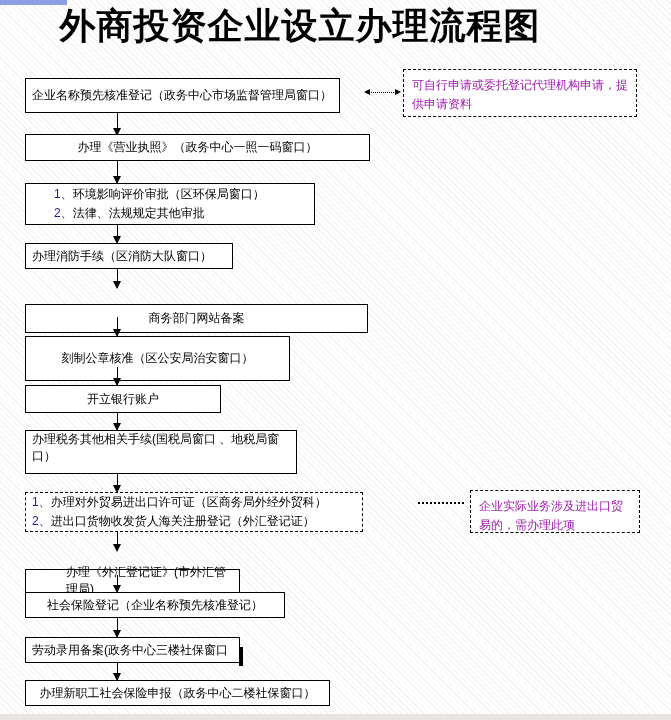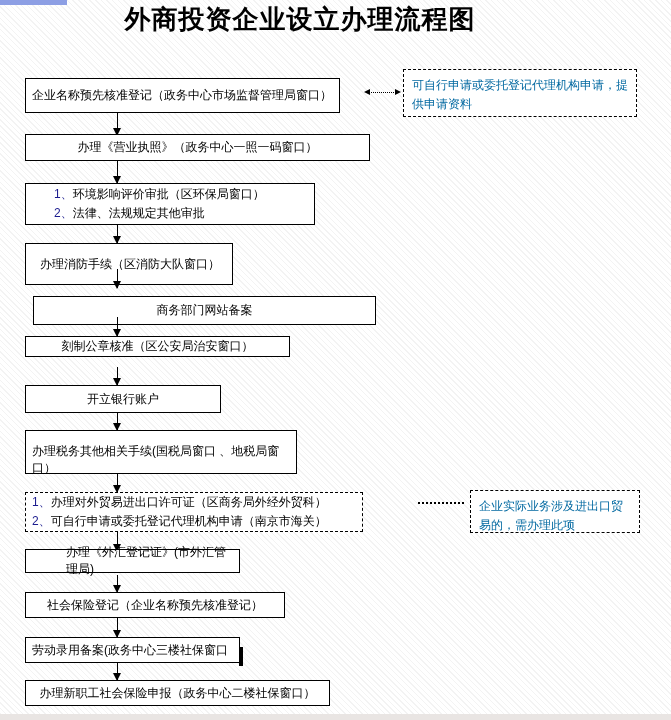--- a/index.html
+++ b/index.html
@@ -6,36 +6,36 @@
   body{font-family:"Liberation Sans","DejaVu Sans",sans-serif;}
   .page{
     position:relative;width:671px;height:720px;overflow:hidden;
     background-color:#ffffff;
     background-image:repeating-linear-gradient(45deg,#f3f3f3 0,#f3f3f3 1px,transparent 1px,transparent 4px);
   }
   .top-bar{position:absolute;left:0;top:0;width:67px;height:5px;background:var(--top_bar,#8d9fe4);}
   .bottom-bar{position:absolute;left:0;top:714px;width:671px;height:6px;background:var(--bottom_bar,#e9e5e3);}
   .title{
     position:absolute;left:0;top:2px;width:600px;text-align:center;
-    font-size:26px;font-weight:bold;color:#000;letter-spacing:1px;
+    font-size:36px;font-weight:bold;color:#000;letter-spacing:1px;
   }
   .box{
     position:absolute;box-sizing:border-box;border:1px solid #000;background:#fff;
     font-size:12px;color:#000;display:flex;align-items:center;
   }
   .box.left{padding-left:6px;padding-right:4px;}
   .box.center{justify-content:center;text-align:center;padding:8px 4px;}
-  .box.topalign{align-items:flex-start;padding-top:12px;}
+  .box.topalign{align-items:flex-start;padding-top:0;}
   .box.dashed{border-style:dashed;}
   .box.lines{flex-direction:column;align-items:flex-start;justify-content:center;padding-left:6px;}
   .box .line{line-height:19px;white-space:nowrap;}
   .num{color:var(--number_accent,#1b1b8e);}
   .note{
     position:absolute;box-sizing:border-box;border:1px dashed #000;background:#fff;
-    font-size:12px;line-height:19px;color:#0369a1;padding:6px 8px;
+    font-size:12px;line-height:19px;color:#a21caf;padding:6px 8px;
   }
   .varrow{position:absolute;left:117px;width:1px;background:#000;}
   .varrow::after{
     content:"";position:absolute;left:-4px;bottom:-1px;width:0;height:0;
     border-left:4px solid transparent;border-right:4px solid transparent;border-top:8px solid #000;
   }
   .ddarrow{position:absolute;height:9px;}
   .ddarrow .shaft{position:absolute;top:4px;left:5px;right:5px;border-top:1px dotted #000;}
   .ddarrow .head-l{position:absolute;left:0;top:1px;width:0;height:0;
     border-top:3px solid transparent;border-bottom:3px solid transparent;border-right:6px solid #000;}
@@ -79,33 +79,33 @@
     <div class="line">
       <span class="num">1、</span><span>环境影响评价审批（区环保局窗口）</span>
     </div>
     <div class="line">
       <span class="num">2、</span><span>法律、法规规定其他审批</span>
     </div>
   </div>
 
   <div class="varrow" style="top:225px;height:18px;"></div>
 
-  <div class="box left" style="left:25px;top:243px;width:208px;height:42px;justify-content:center;">
+  <div class="box left" style="left:25px;top:243px;width:208px;height:26px;">
     <span>办理消防手续（区消防大队窗口）</span>
   </div>
 
   <div class="varrow" style="top:269px;height:19px;"></div>
 
-  <div class="box center" style="left:25px;top:296px;width:343px;height:29px;margin-left:8px;">
+  <div class="box center" style="left:25px;top:304px;width:343px;height:29px;">
     <span>商务部门网站备案</span>
   </div>
 
   <div class="varrow" style="top:317px;height:19px;"></div>
 
-  <div class="box center" style="left:25px;top:336px;width:265px;height:21px;">
+  <div class="box center" style="left:25px;top:336px;width:265px;height:45px;">
     <span>刻制公章核准（区公安局治安窗口）</span>
   </div>
 
   <div class="varrow" style="top:367px;height:18px;"></div>
 
   <div class="box center" style="left:25px;top:385px;width:196px;height:28px;">
     <span>开立银行账户</span>
   </div>
 
   <div class="varrow" style="top:413px;height:17px;"></div>
@@ -114,33 +114,33 @@
     <span>办理税务其他相关手续(国税局窗口 、地税局窗口）</span>
   </div>
 
   <div class="varrow" style="top:474px;height:18px;"></div>
 
   <div class="box dashed lines" style="left:25px;top:492px;width:338px;height:40px;">
     <div class="line">
       <span class="num">1、</span><span>办理对外贸易进出口许可证（区商务局外经外贸科）</span>
     </div>
     <div class="line">
-      <span class="num">2、</span><span>可自行申请或委托登记代理机构申请（南京市海关）</span>
+      <span class="num">2、</span><span>进出口货物收发货人海关注册登记（外汇登记证）</span>
     </div>
   </div>
 
   <div class="dotline" style="left:418px;top:502px;width:46px;"></div>
 
   <div class="note" style="left:470px;top:490px;width:170px;height:43px;">
     <span>企业实际业务涉及进出口贸易的，需办理此项</span>
   </div>
 
   <div class="varrow" style="top:532px;height:19px;"></div>
 
-  <div class="box left" style="left:25px;top:549px;width:215px;height:24px;padding-left:40px;">
+  <div class="box left" style="left:25px;top:569px;width:215px;height:24px;padding-left:40px;">
     <span>办理《外汇登记证》(市外汇管理局)</span>
   </div>
 
   <div class="varrow" style="top:575px;height:17px;"></div>
 
   <div class="box center" style="left:25px;top:592px;width:260px;height:26px;">
     <span>社会保险登记（企业名称预先核准登记）</span>
   </div>
 
   <div class="varrow" style="top:618px;height:19px;"></div>

